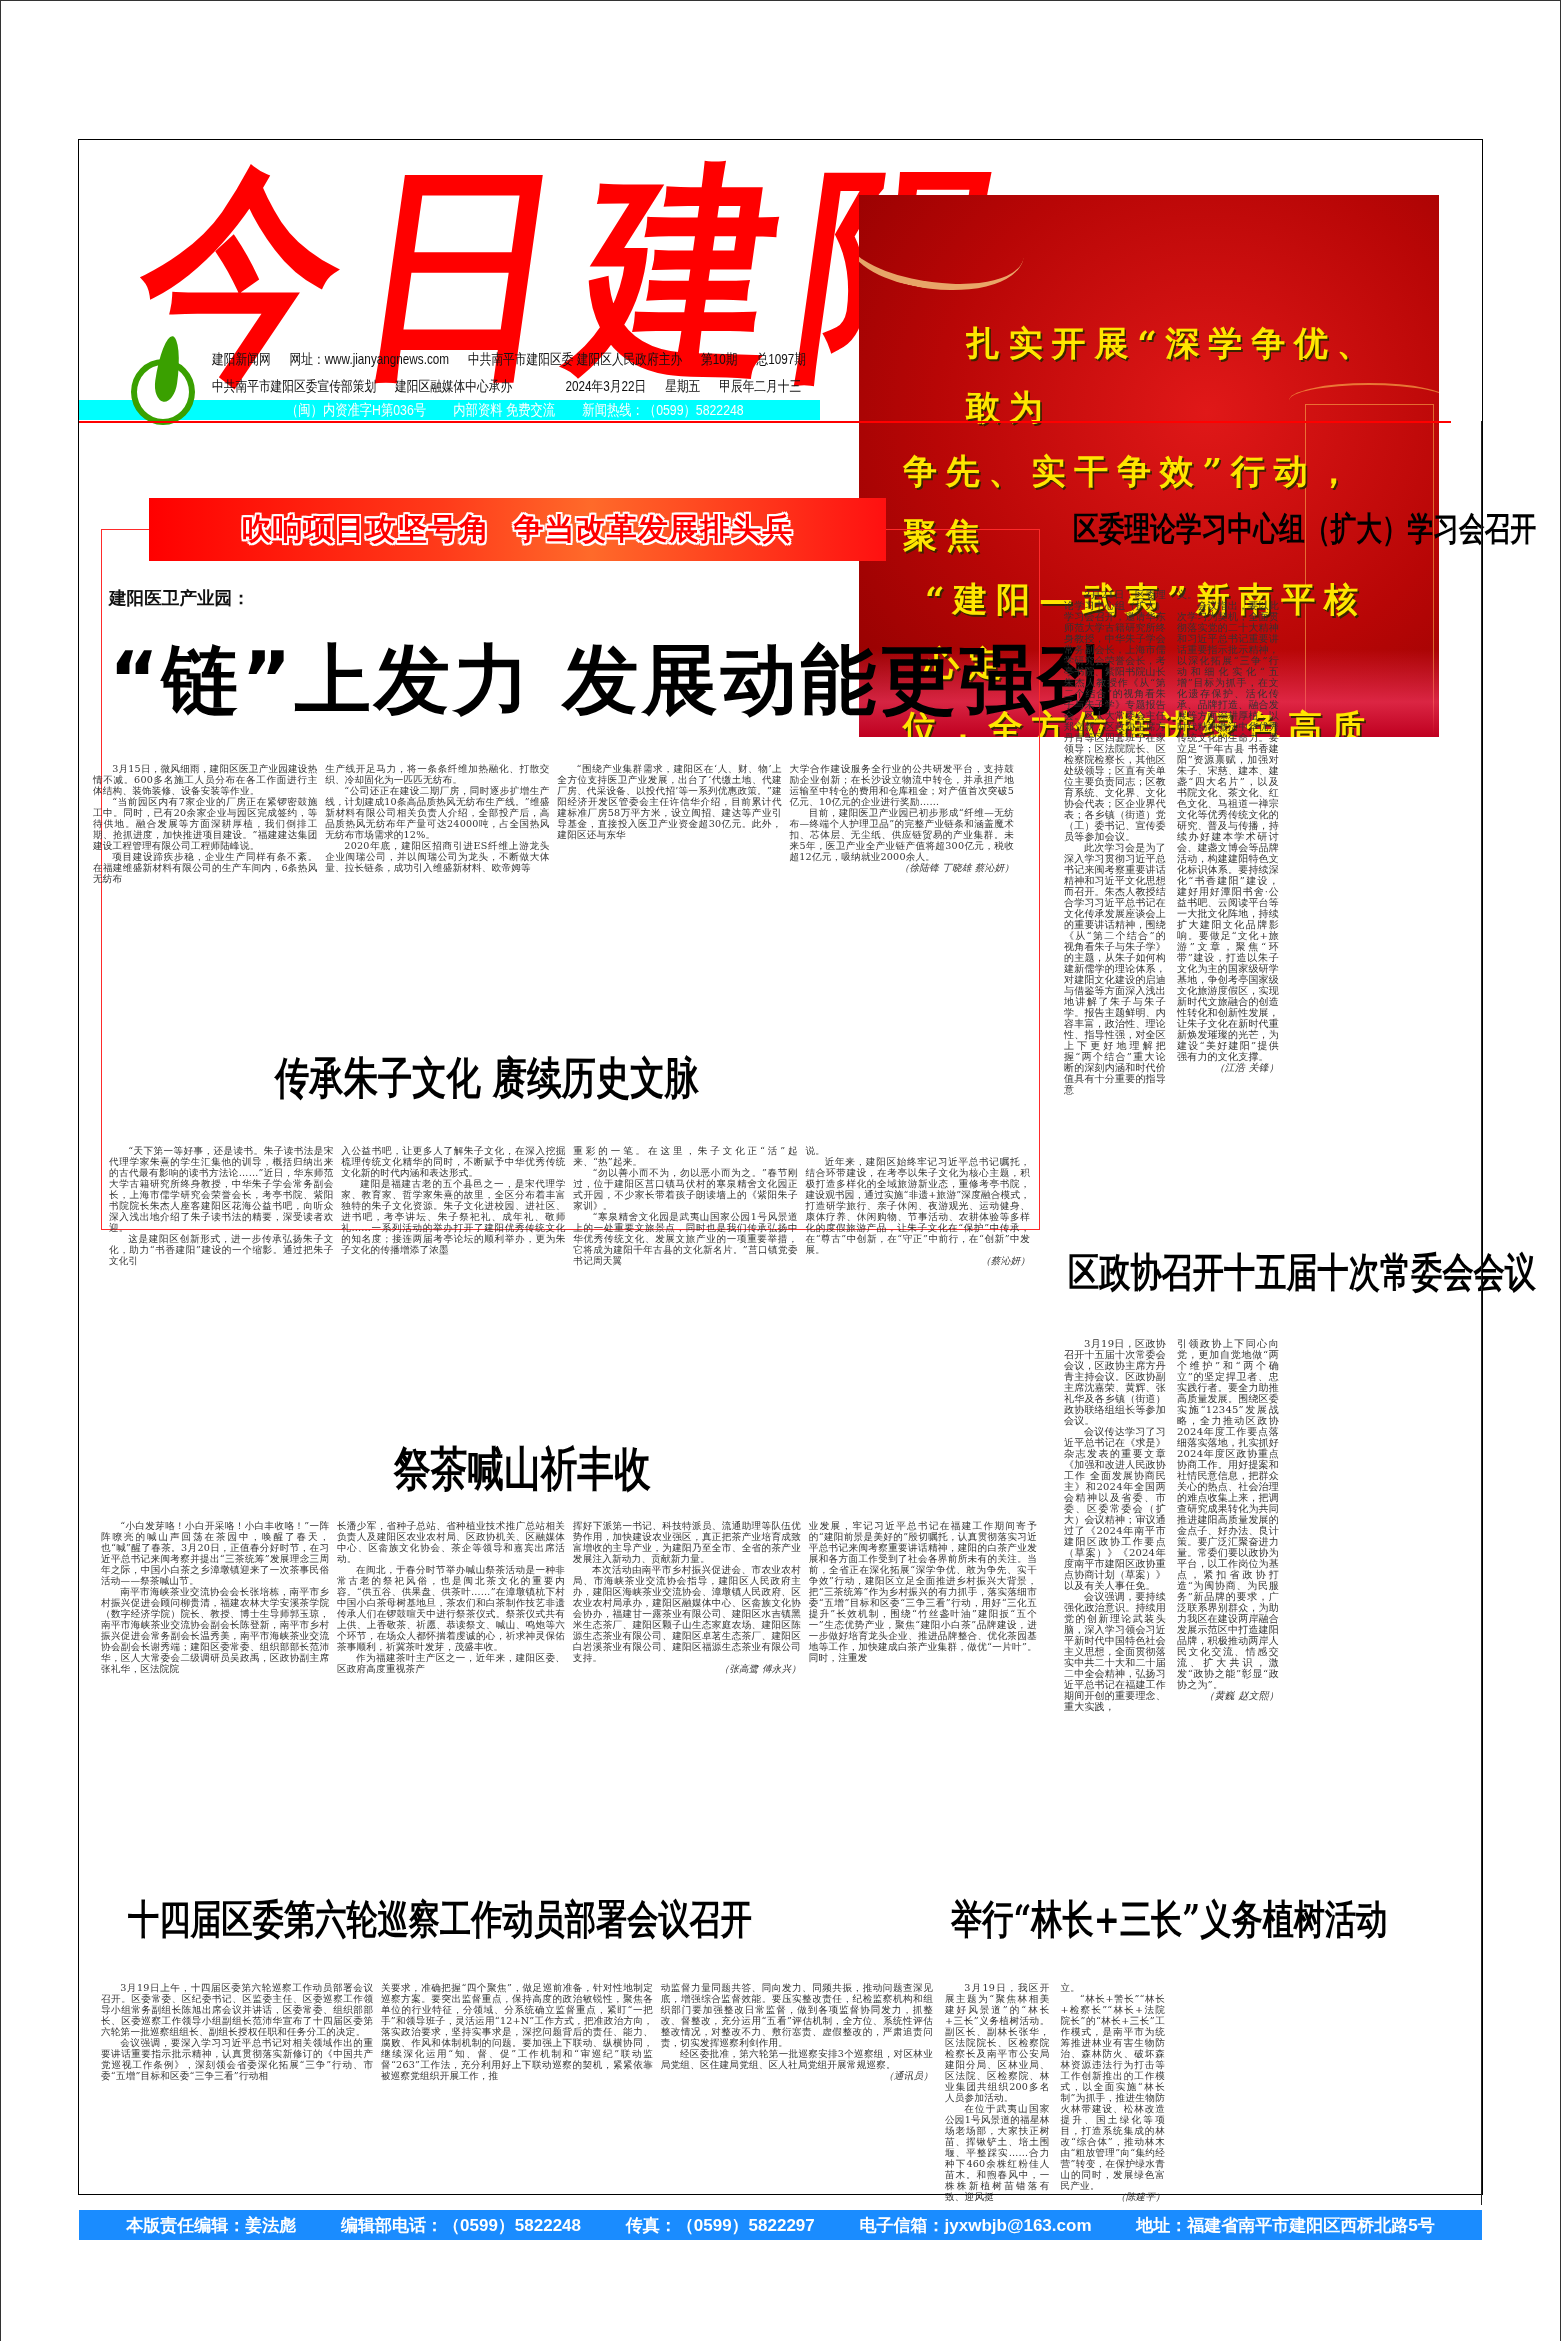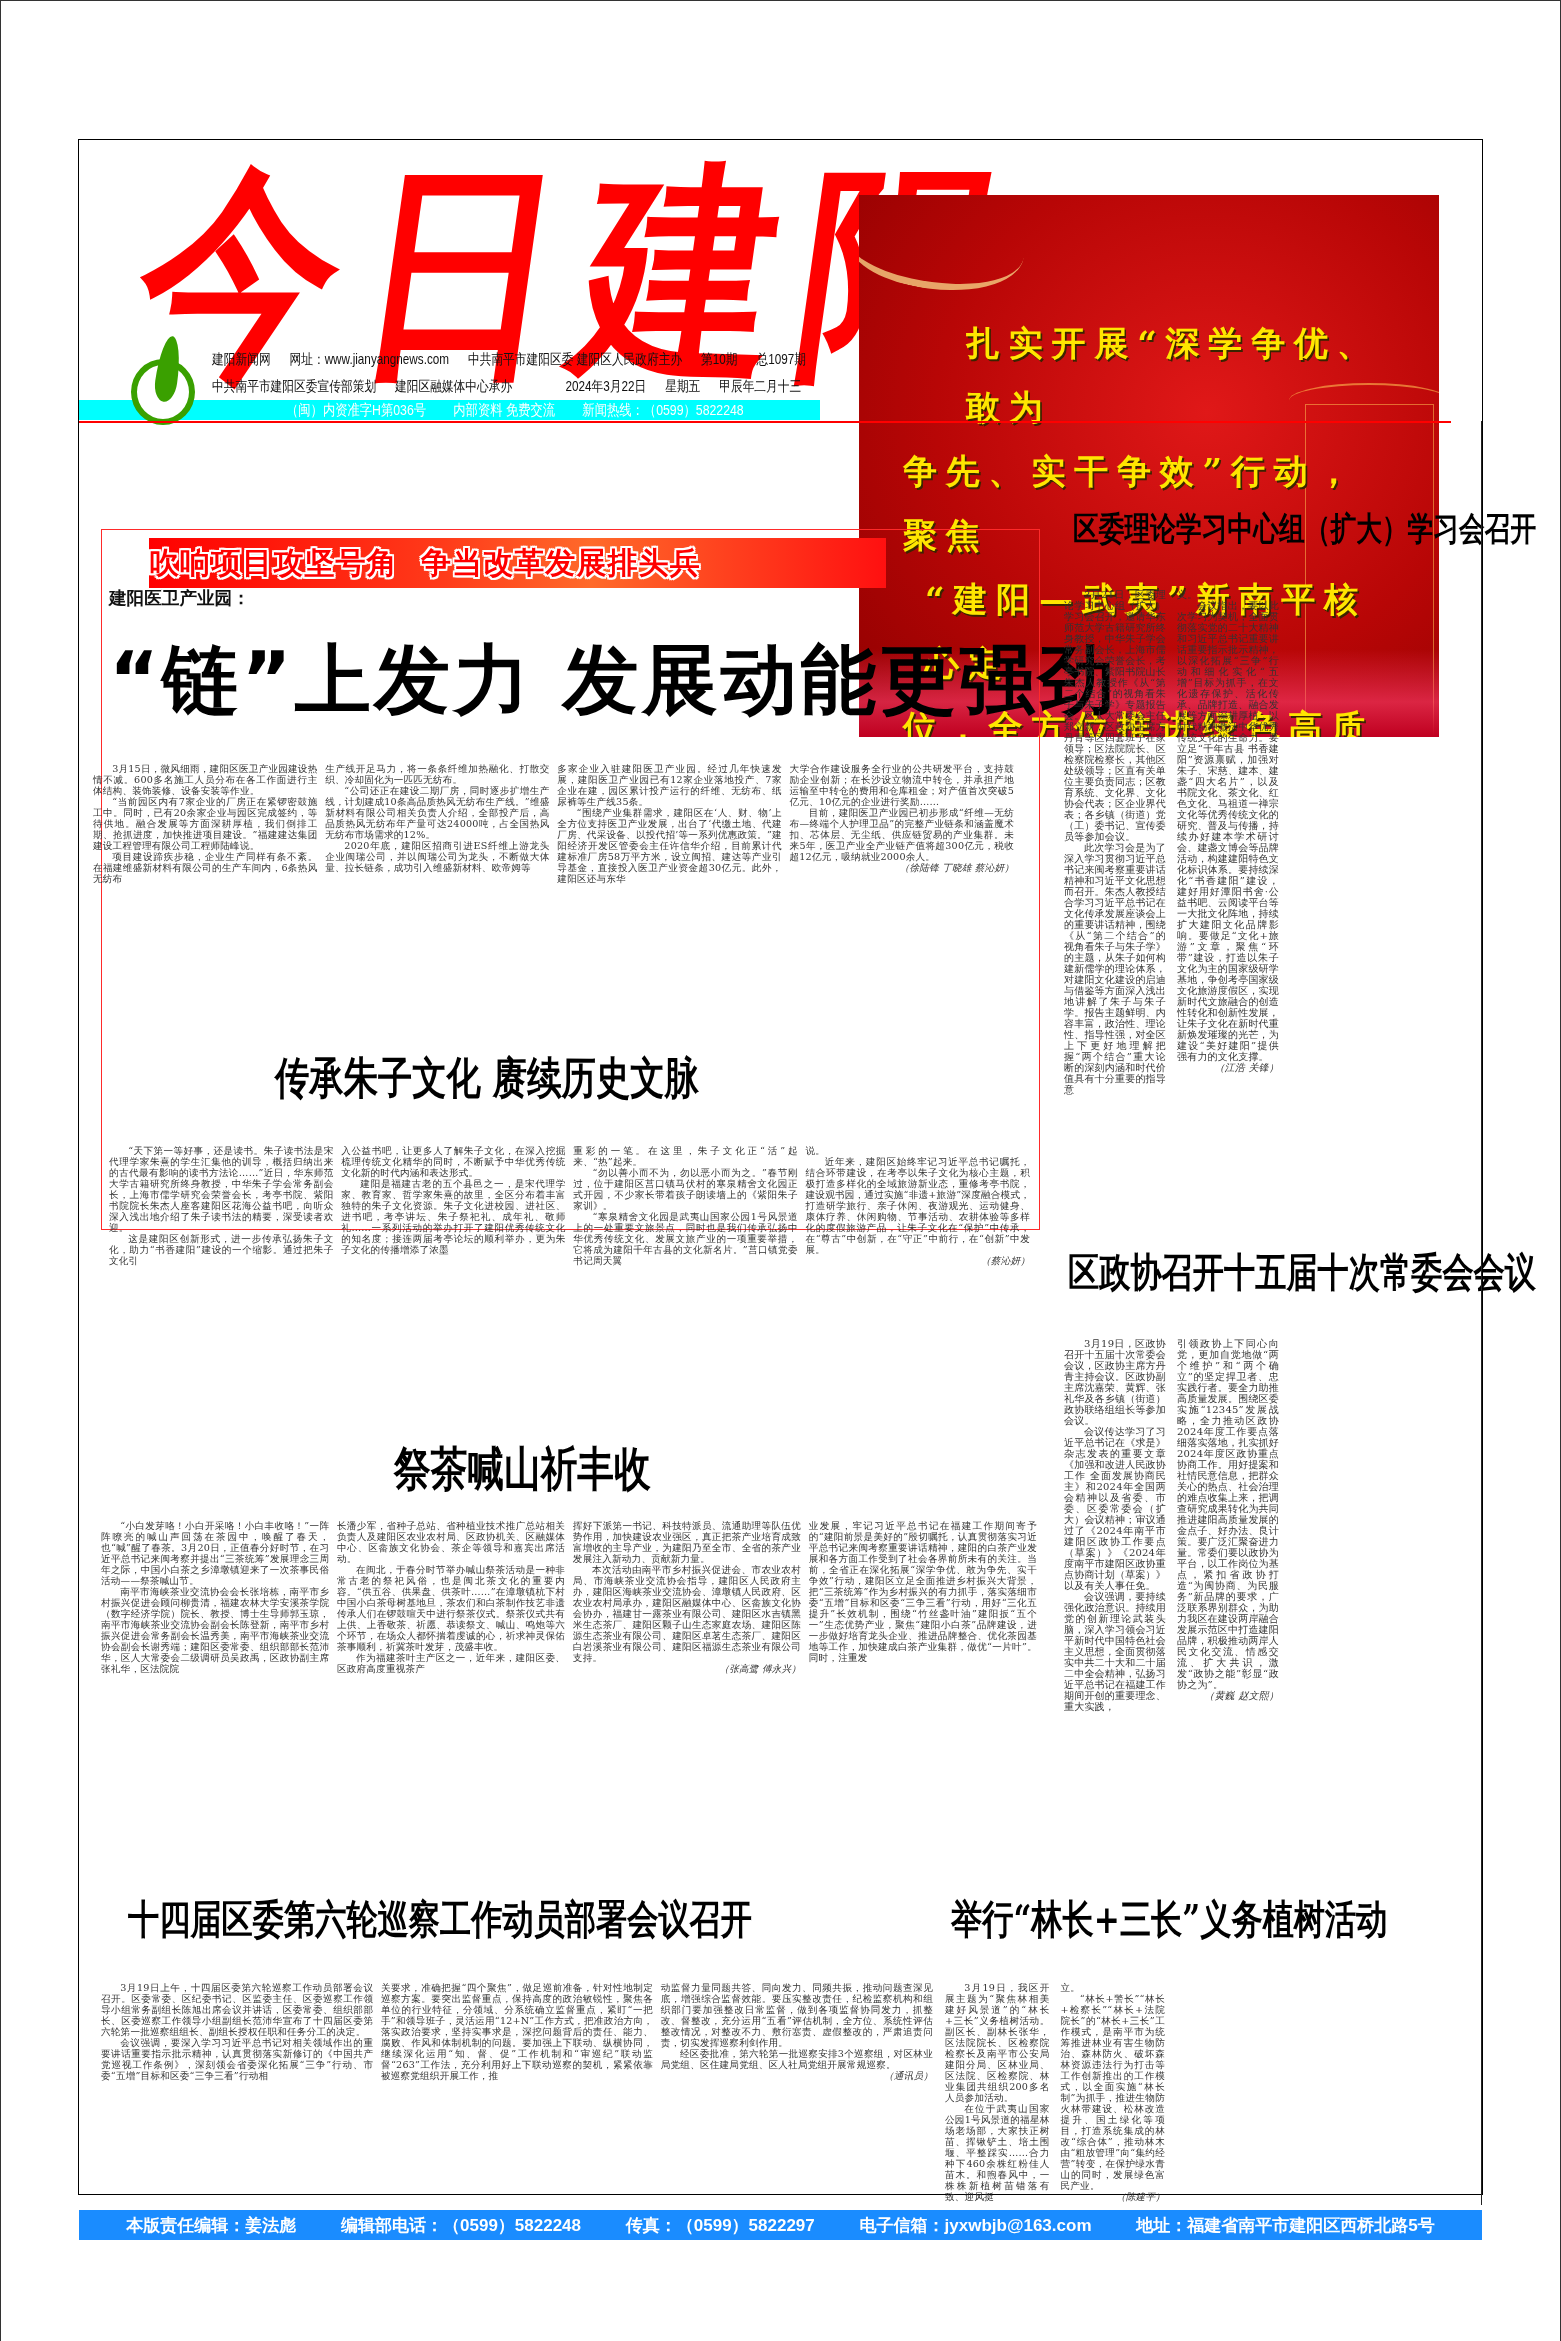--- a/index.html
+++ b/index.html
@@ -22,21 +22,21 @@
   .info-row{position:absolute;left:212px;font-family:"Liberation Sans",sans-serif;font-size:14.3px;color:#111;white-space:nowrap;transform:scaleX(.82);transform-origin:left center;}
   .info1{top:350px;}
   .info2{top:377px;}
   .info-row span{margin-right:19px;}
   .cyan-bar{position:absolute;left:79px;top:400px;width:741px;height:20px;background:#00ffff;}
   .cyan-text{position:absolute;left:286px;top:401px;font-family:"Liberation Sans",sans-serif;font-size:15px;color:#fff;white-space:nowrap;transform:scaleX(.82);transform-origin:left center;}
   .cyan-text span{margin-right:29px;}
   .red-rule{position:absolute;left:79px;top:421px;width:1372px;height:2.2px;background:#ff0000;}
   
   .redbox{position:absolute;left:101px;top:529px;width:937px;height:699px;border:1.1px solid #ff2a2a;border-top:1.1px solid #ff2a2a;}
-  .rb-banner{position:absolute;left:149px;top:498px;width:737px;height:50px;background:linear-gradient(90deg,#ff0000 0%,#ff3b1a 40%,#ff6a2a 60%,#ff1010 100%);display:flex;align-items:center;justify-content:flex-start;margin-top:40px;}
+  .rb-banner{position:absolute;left:149px;top:498px;width:737px;height:63px;background:linear-gradient(90deg,#ff0000 0%,#ff3b1a 40%,#ff6a2a 60%,#ff1010 100%);display:flex;align-items:center;justify-content:center;}
   .rb-banner span{font-family:"DejaVu Sans",sans-serif;font-weight:bold;font-size:30px;color:#ff0000;-webkit-text-stroke:0;text-shadow:-1.7px -1.7px 0 #fff,1.7px -1.7px 0 #fff,-1.7px 1.7px 0 #fff,1.7px 1.7px 0 #fff,0 1.7px 0 #fff,0 -1.7px 0 #fff,1.7px 0 0 #fff,-1.7px 0 0 #fff;letter-spacing:1.1px;white-space:pre;}
   .kicker{position:absolute;left:109px;top:586px;font-family:"DejaVu Serif",serif;font-size:17.6px;font-weight:bold;color:#111;}
   .big-headline{position:absolute;left:109px;top:633px;width:931px;font-family:"DejaVu Sans",sans-serif;font-weight:bold;font-size:76px;line-height:94px;color:#000;letter-spacing:3.3px;white-space:nowrap;}
   .hl{position:absolute;font-family:"DejaVu Serif",serif;font-weight:bold;color:#000;white-space:nowrap;transform:scaleX(.78);transform-origin:left top;}
   .cols{position:absolute;display:grid;column-gap:7.7px;}
   .col{font-family:"DejaVu Serif",serif;color:#333;font-size:9.6px;line-height:11px;text-align:justify;letter-spacing:0.2px;}
   .col p{margin:0;text-indent:2em;}
   .col p.cont{text-indent:0;}
   .col .byline{text-align:right;text-indent:0;font-style:italic;}
   .col.right p{font-size:10px;}
@@ -108,21 +108,20 @@
     <p>3月15日，微风细雨，建阳区医卫产业园建设热情不减。600多名施工人员分布在各工作面进行主体结构、装饰装修、设备安装等作业。</p>
     <p>“当前园区内有7家企业的厂房正在紧锣密鼓施工中。同时，已有20余家企业与园区完成签约，等待供地。融合发展等方面深耕厚植，我们倒排工期、抢抓进度，加快推进项目建设。”福建建达集团建设工程管理有限公司工程师陆峰说。</p>
     <p>项目建设蹄疾步稳，企业生产同样有条不紊。在福建维盛新材料有限公司的生产车间内，6条热风无纺布</p>
   </div>
   <div class="col">
     <p class="cont">生产线开足马力，将一条条纤维加热融化、打散交织、冷却固化为一匹匹无纺布。</p>
     <p>“公司还正在建设二期厂房，同时逐步扩增生产线，计划建成10条高品质热风无纺布生产线。”维盛新材料有限公司相关负责人介绍，全部投产后，高品质热风无纺布年产量可达24000吨，占全国热风无纺布市场需求的12%。</p>
     <p>2020年底，建阳区招商引进ES纤维上游龙头企业闽瑞公司，并以闽瑞公司为龙头，不断做大体量、拉长链条，成功引入维盛新材料、欧帝姆等</p>
   </div>
   <div class="col">
-    <p class="cont">多家企业入驻建阳医卫产业园。经过几年快速发展，建阳医卫产业园已有12家企业落地投产、7家企业在建，园区累计投产运行的纤维、无纺布、纸尿裤等生产线35条。</p>
     <p>“围绕产业集群需求，建阳区在‘人、财、物’上全方位支持医卫产业发展，出台了‘代缴土地、代建厂房、代采设备、以投代招’等一系列优惠政策。”建阳经济开发区管委会主任许信华介绍，目前累计代建标准厂房58万平方米，设立闽招、建达等产业引导基金，直接投入医卫产业资金超30亿元。此外，建阳区还与东华</p>
   </div>
   <div class="col">
     <p class="cont">大学合作建设服务全行业的公共研发平台，支持鼓励企业创新；在长沙设立物流中转仓，并承担产地运输至中转仓的费用和仓库租金；对产值首次突破5亿元、10亿元的企业进行奖励……</p>
     <p>目前，建阳医卫产业园已初步形成“纤维—无纺布—终端个人护理卫品”的完整产业链条和涵盖魔术扣、芯体层、无尘纸、供应链贸易的产业集群。未来5年，医卫产业全产业链产值将超300亿元，税收超12亿元，吸纳就业2000余人。</p>
     <p class="byline">（徐陆锋 丁晓雄 蔡沁妍）</p>
   </div>
 </div>
 
 <div class="hl" style="left:275px;top:1049px;font-size:44px;">传承朱子文化  赓续历史文脉</div>

